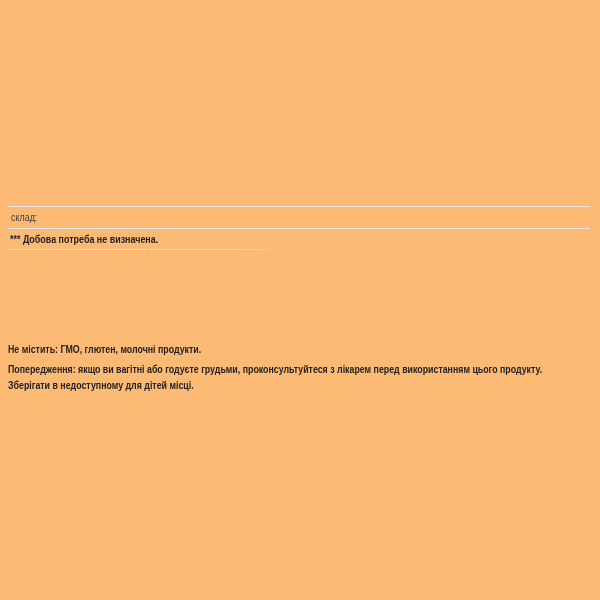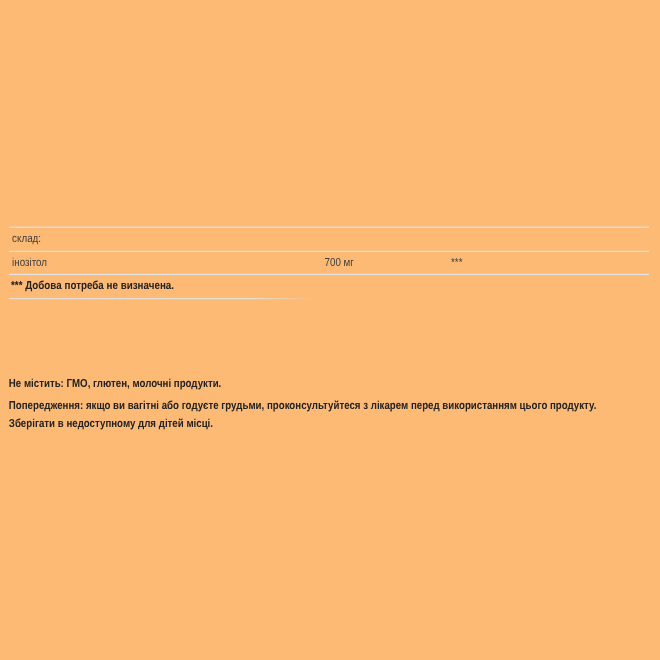--- a/index.html
+++ b/index.html
@@ -72,25 +72,20 @@
 
   <div class="facts">
 
     <div class="frow">
       <span class="c c1">склад:</span>
     </div>
 
 
 
 
-    <div class="frow">
-      <span class="c c1">інозітол</span>
-      <span class="c c2">700 мг</span>
-      <span class="c c3">***</span>
-    </div>
 
     <div class="frow footnote">
       <span class="c c1">*** Добова потреба не визначена.</span>
       <div class="partial-line"></div>
     </div>
 
   </div>
 
   <div class="note note-contains">Не містить: ГМО, глютен, молочні продукти.</div>
 

